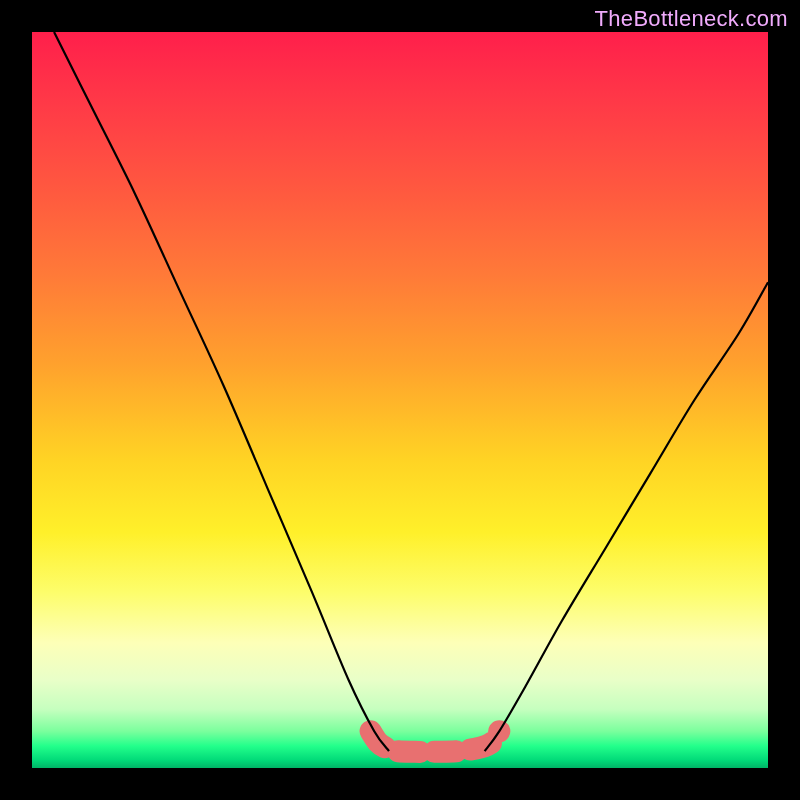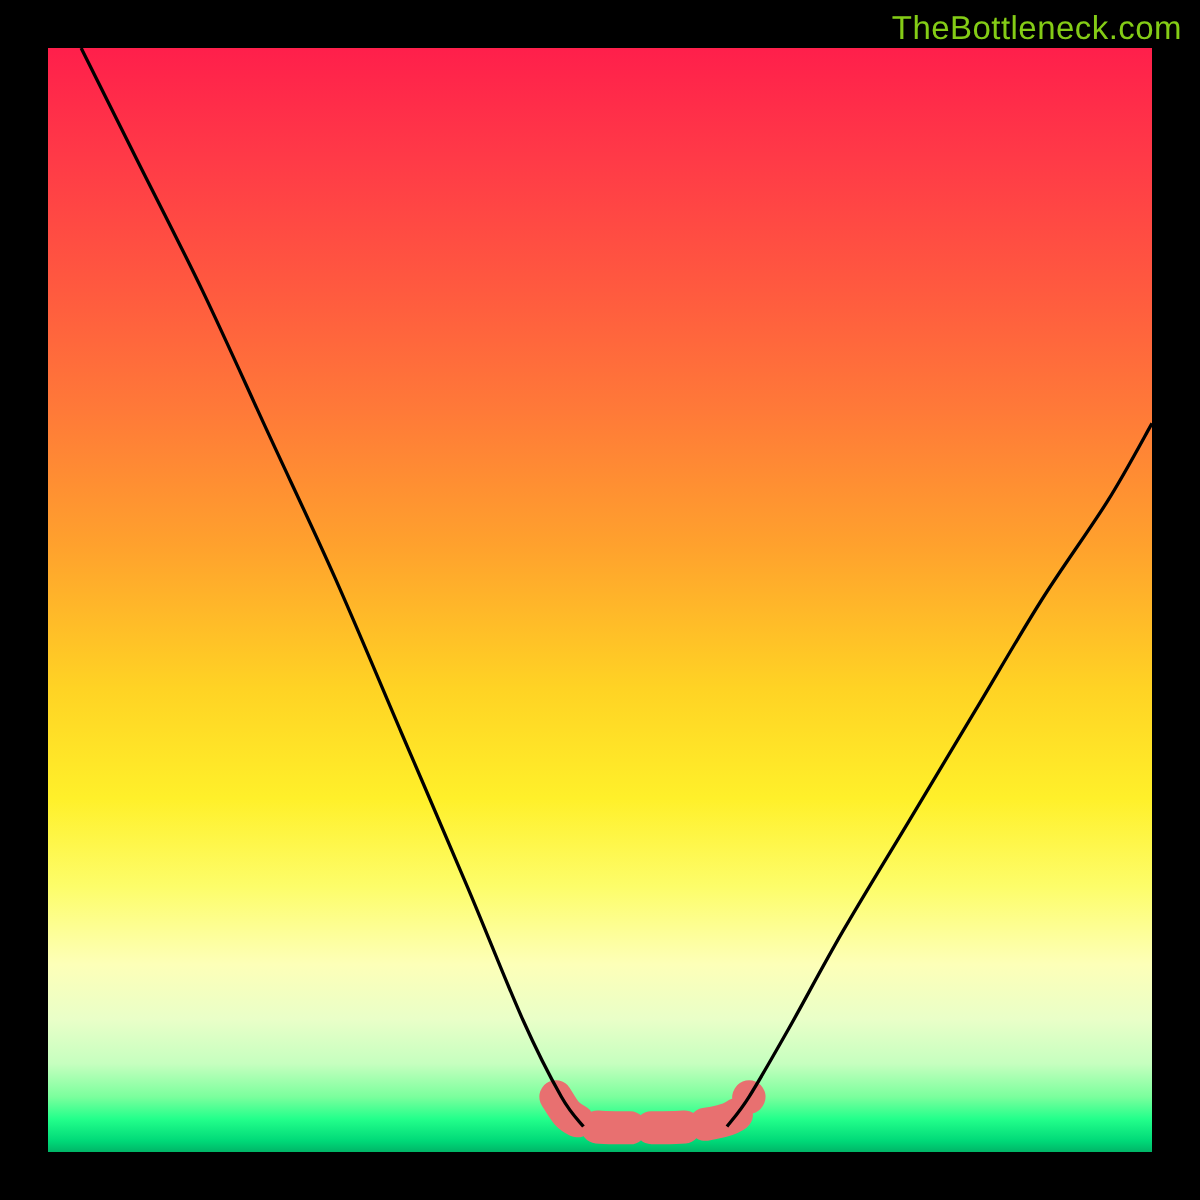--- a/index.html
+++ b/index.html
@@ -39,21 +39,21 @@
       #7bff9d 95%,
       #23ff8b 97%,
       #00d978 99%,
       #00b567 100%
     );
   }
   .watermark {
     position: absolute;
     top: 6px;
     right: 12px;
-    color: #84cc16;
+    color: #f0abfc;
     font-size: 22px;
     font-weight: 500;
     letter-spacing: 0.3px;
     user-select: none;
     margin-left: 16px;
   }
   svg.curves {
     position: absolute;
     inset: 0;
     width: 100%;

